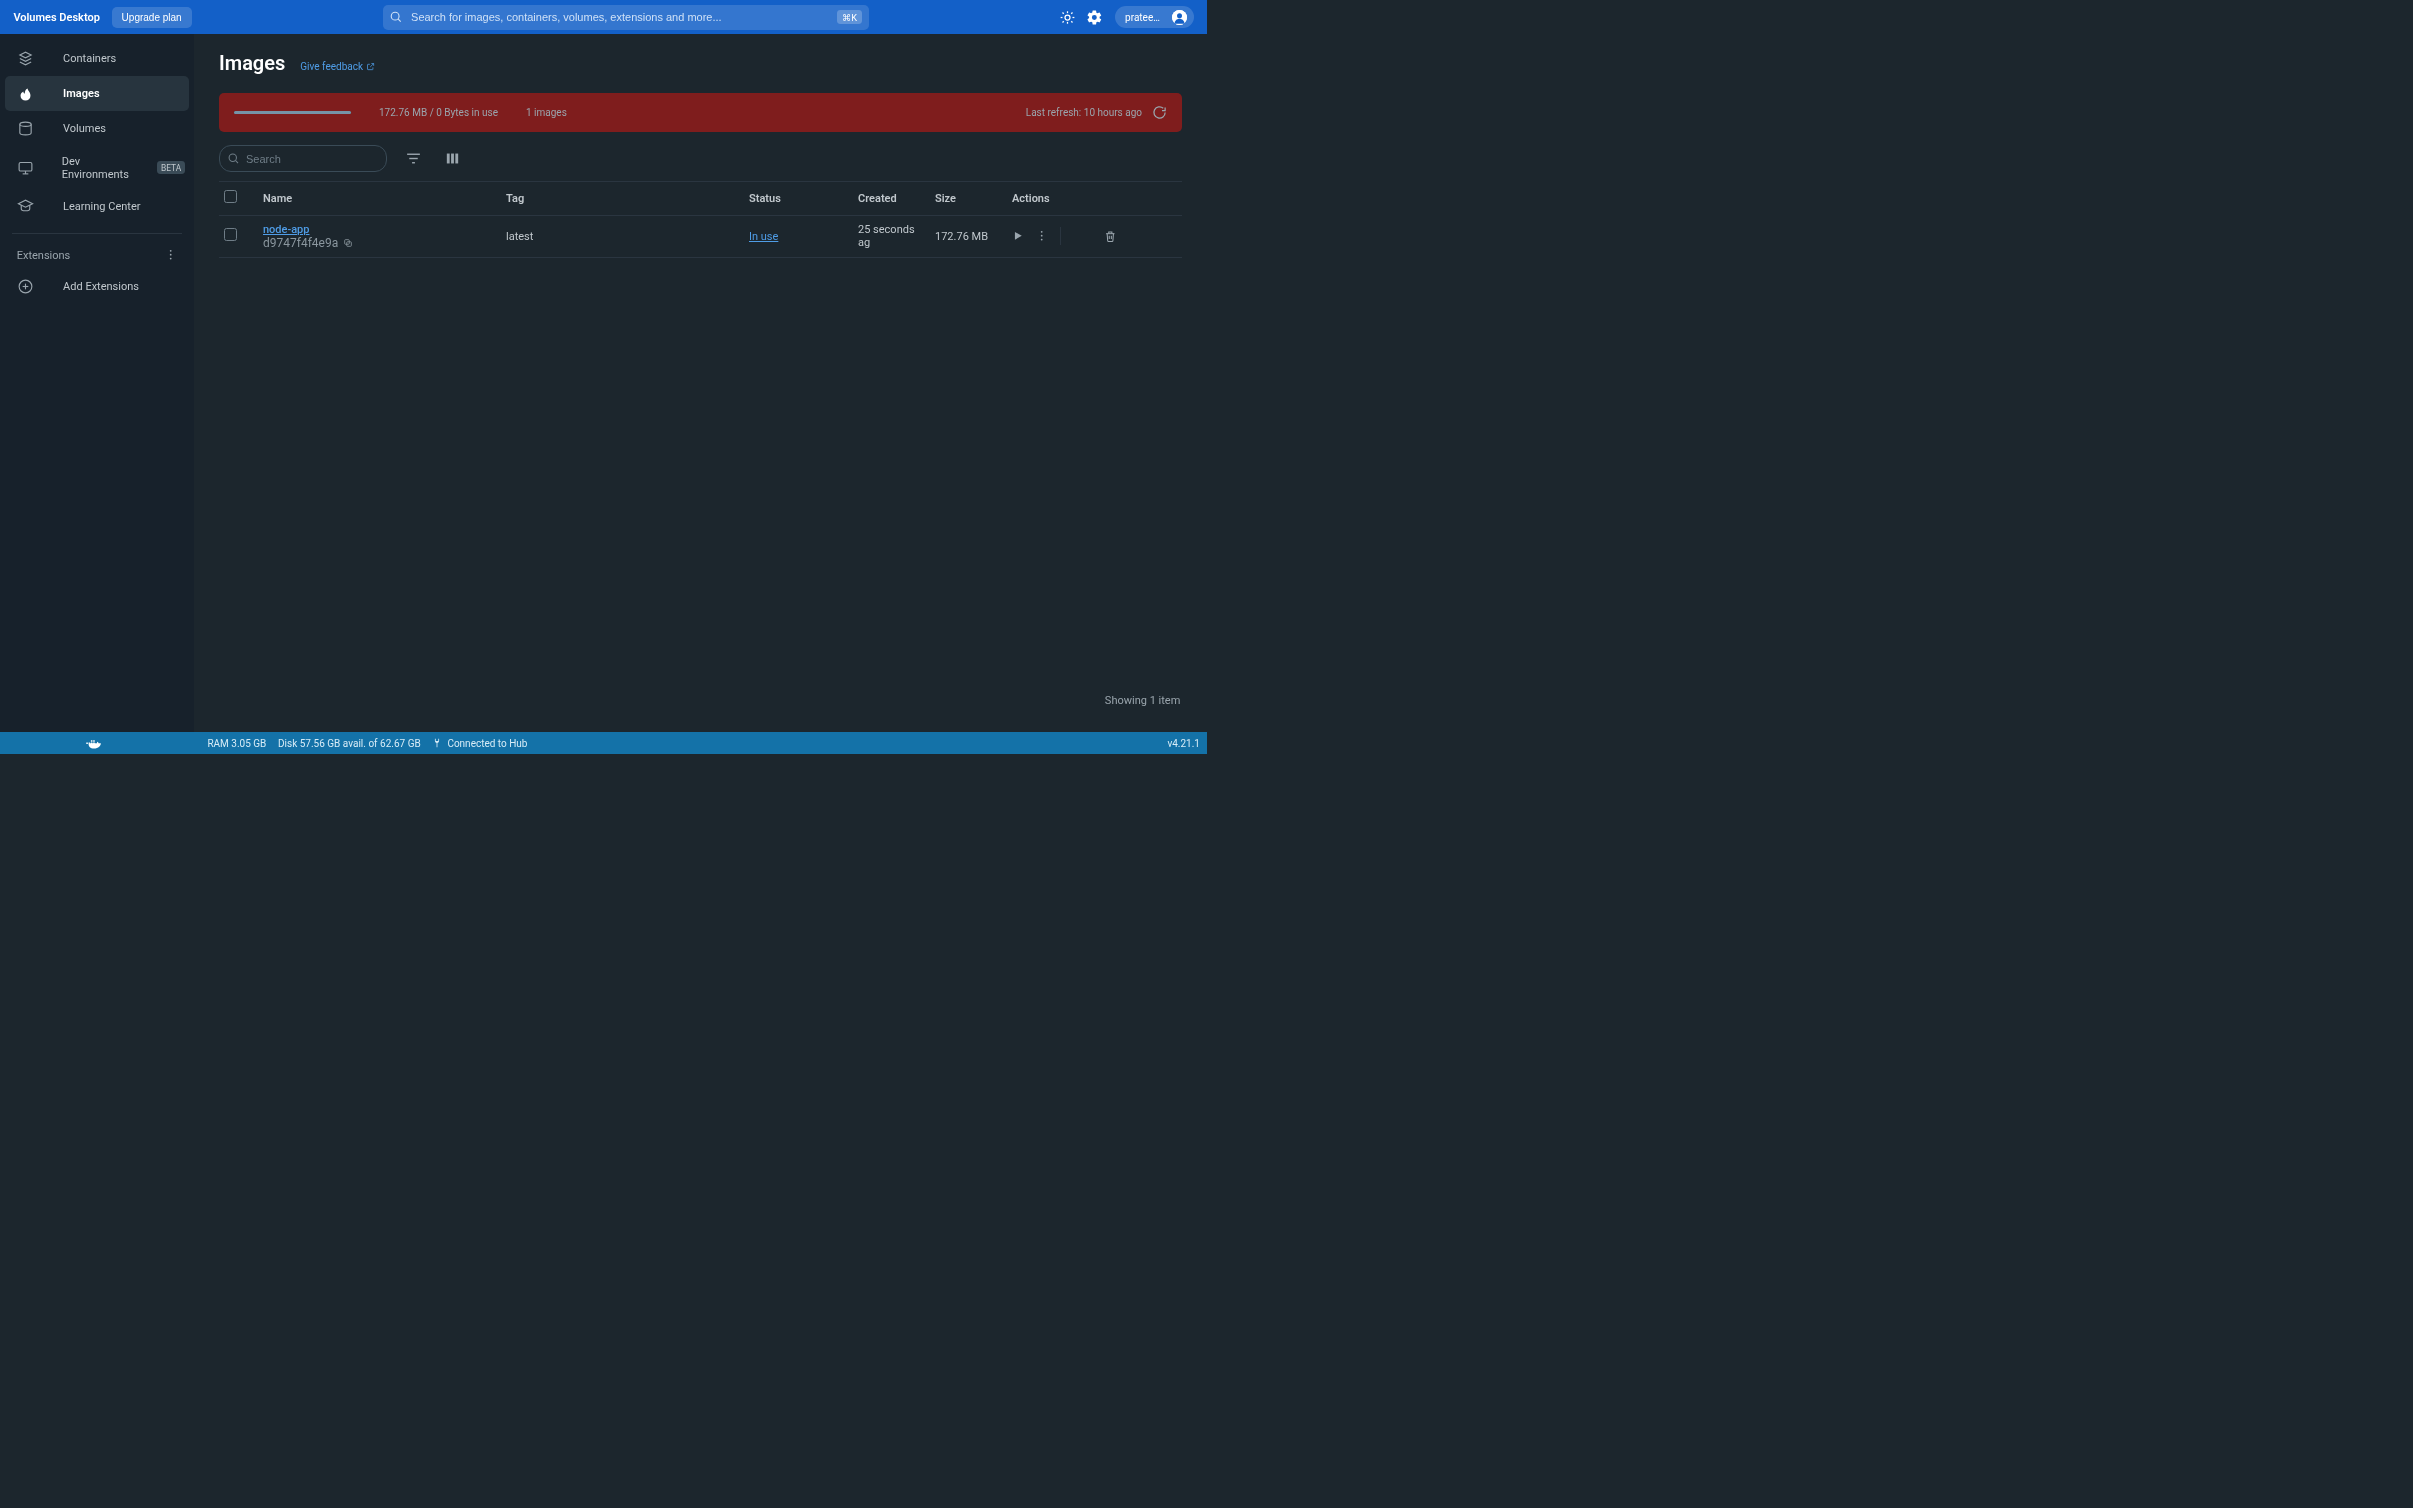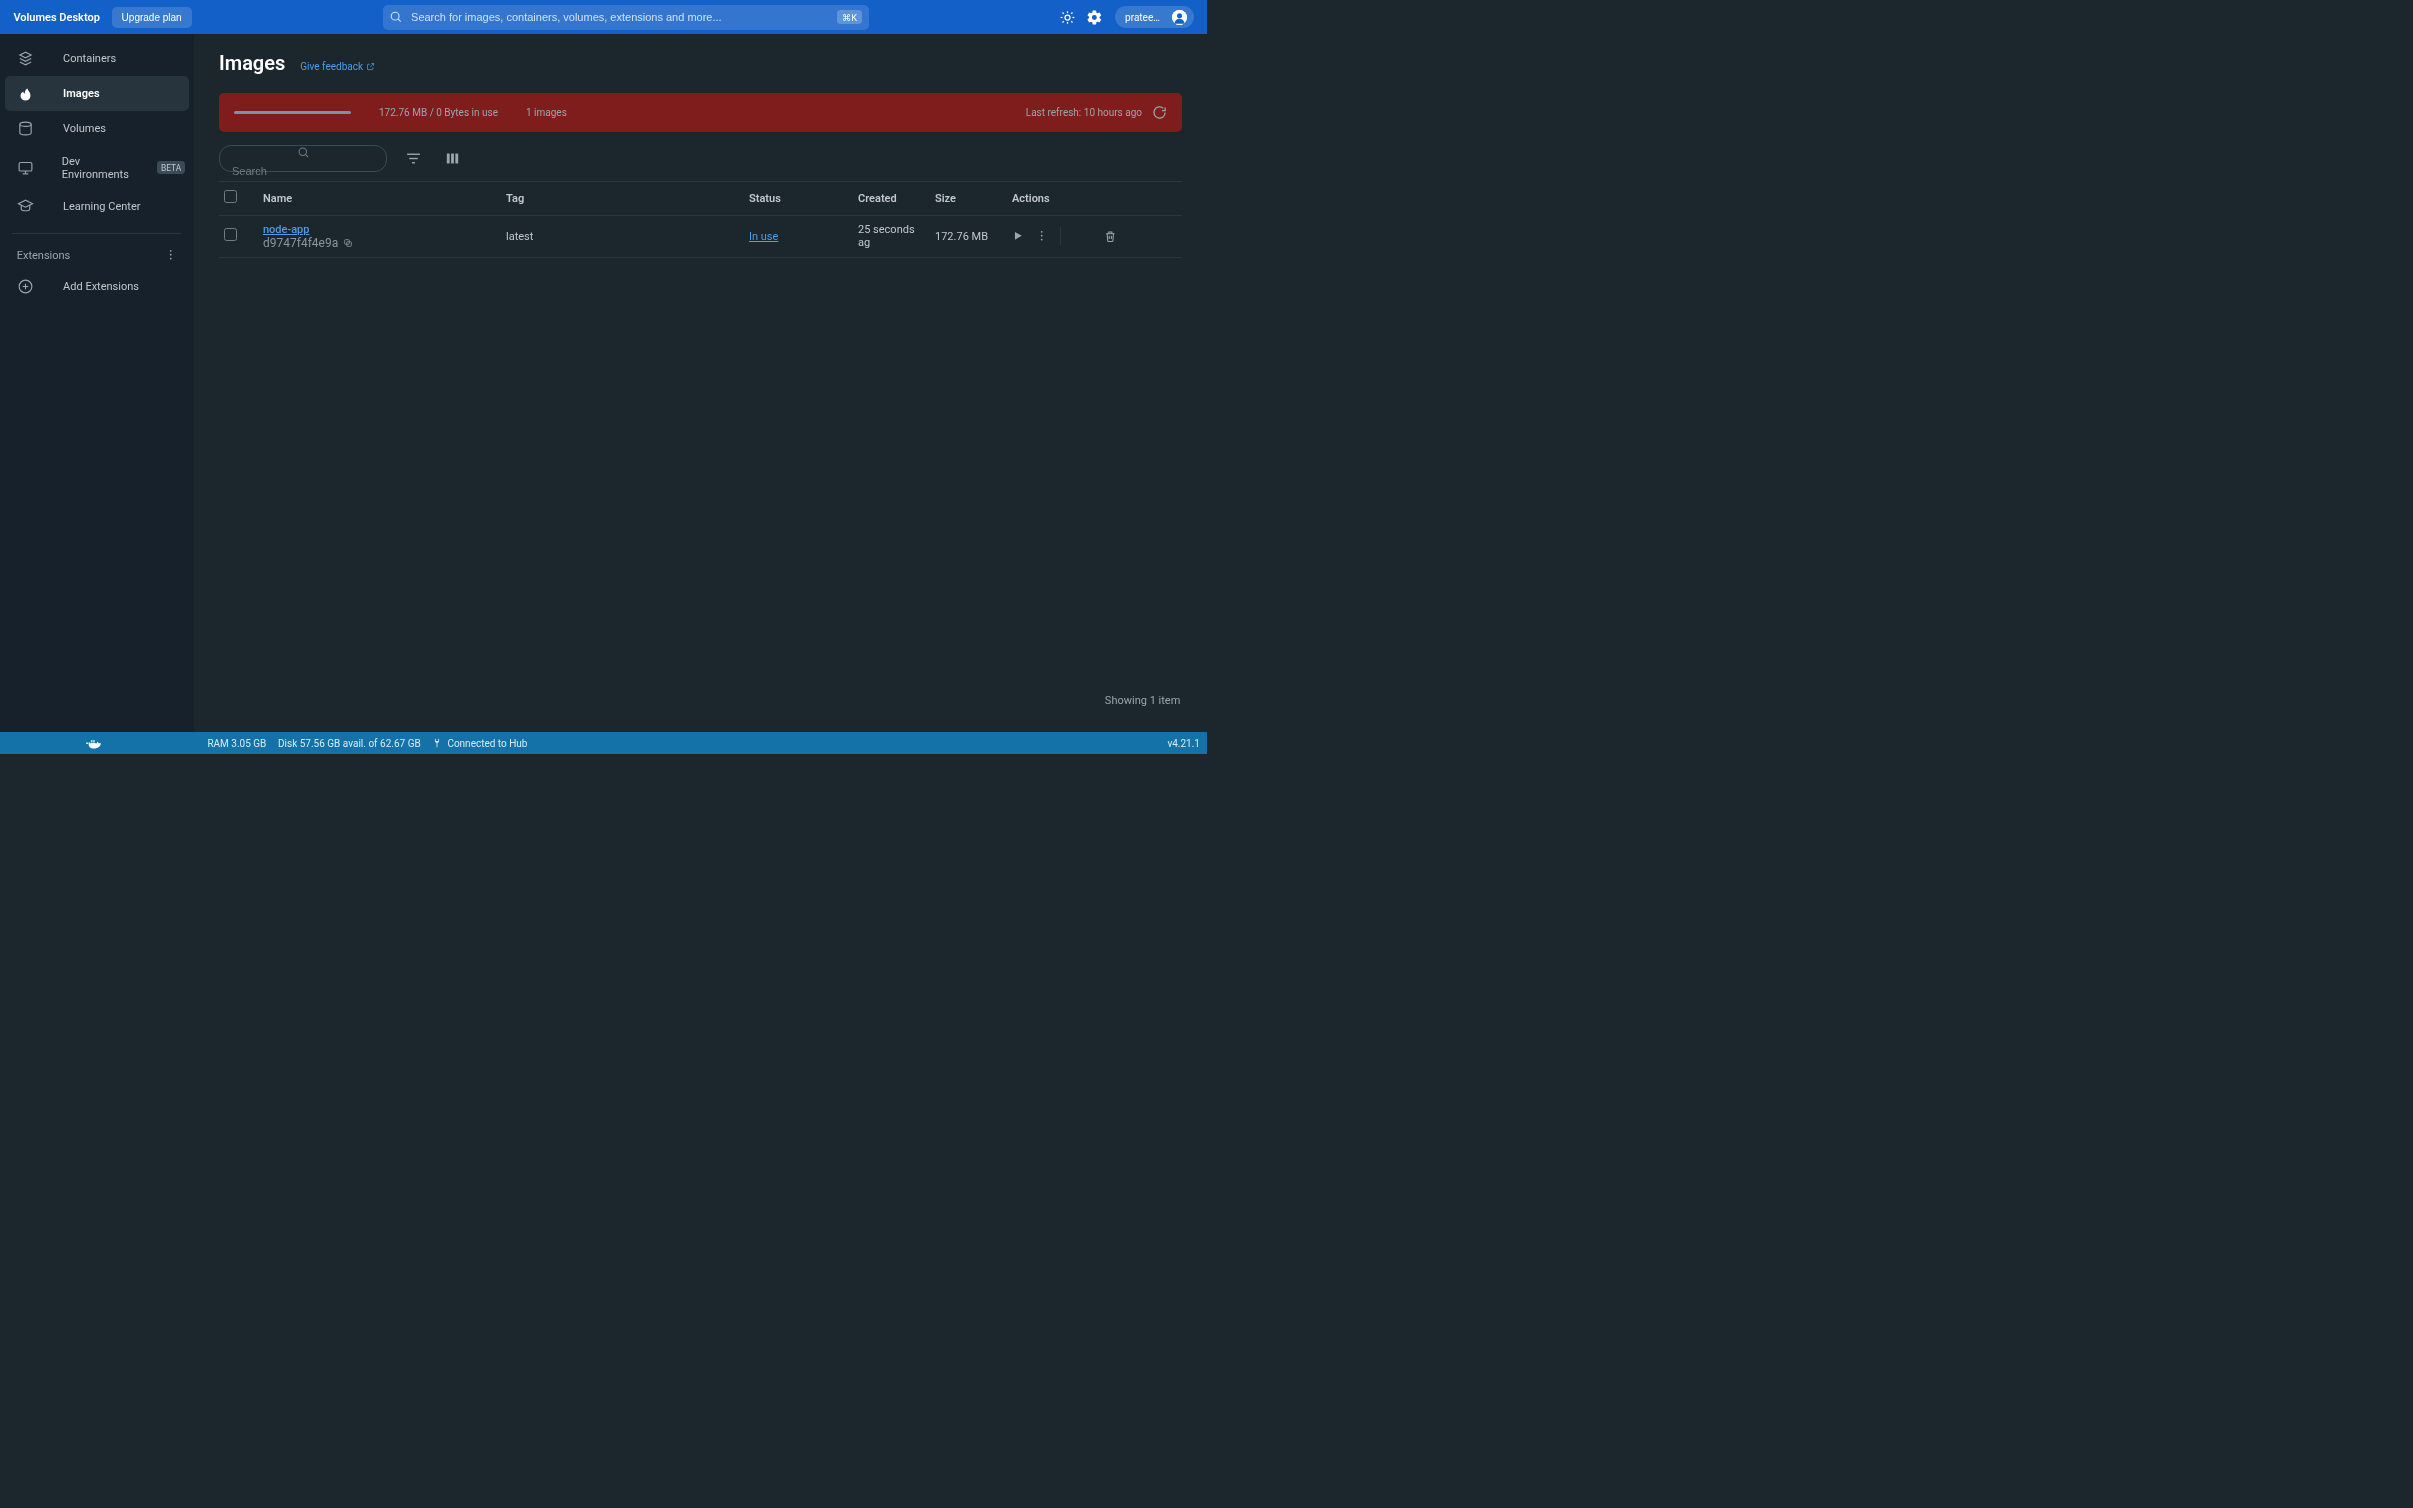--- a/index.html
+++ b/index.html
@@ -136,21 +136,21 @@
 .usage-track { width: 117px; height: 3.4px; background: #3a4b57; border-radius: 1.7px; position:relative; }
 .usage-fill { position:absolute; left:0; top:0; bottom:0; width:100%; background:#7693a7; border-radius:1.7px; }
 .usage-text { color:#9aa5ad; font-size:10px; }
 .usage-right { margin-left:auto; display:flex; align-items:center; gap:10px; color:#9aa5ad; font-size:10px; }
 .toolbar-row { display:flex; align-items:center; gap:15px; margin-top:13.4px; }
 .local-search {
   width: 168px; height: 27px;
   background: transparent;
   border: 0.8px solid #3a4b57;
   border-radius:12px;
-  display:flex; align-items:center; padding:0 6.7px; gap:6.7px;flex-direction:column;
+  display:flex; align-items:center; padding:0 6.7px; gap:6.7px;
 }
 .local-search input { flex:1; background:transparent; border:none; outline:none; color:#fff; font-size:11px; }
 .local-search input::placeholder { color:#6f7d87; }
 .icon-btn { color:#9aa5ad; cursor:pointer; padding:3.4px; }
 .table { margin-top: 8.4px; }
 .thead, .trow {
   display:grid;
   grid-template-columns: 39px 243px 243px 109px 77px 77px 92px 34px;
   align-items:center;
 }

